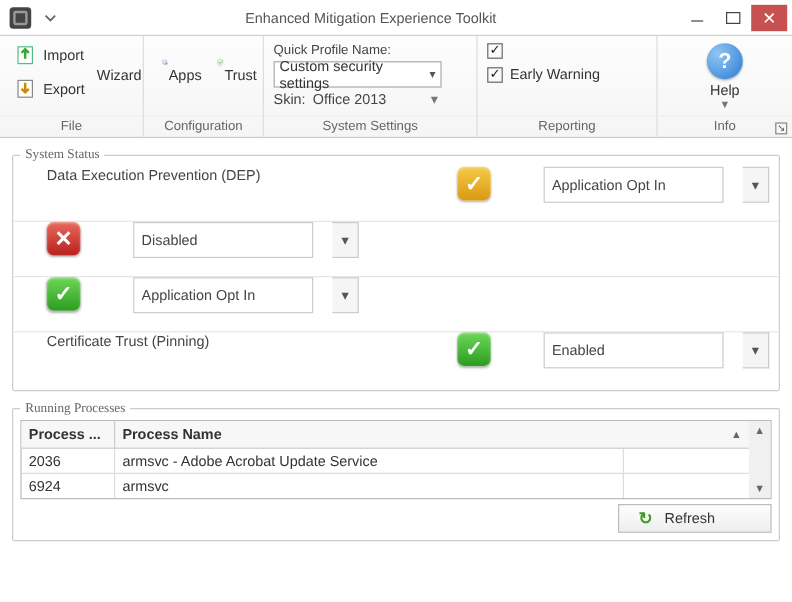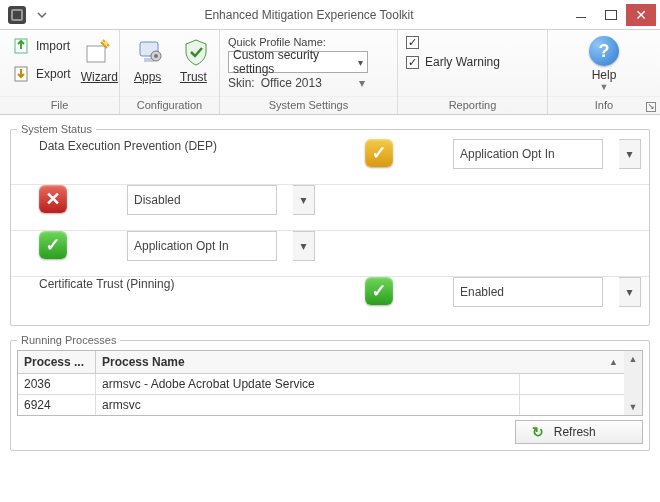--- a/index.html
+++ b/index.html
@@ -25,21 +25,21 @@
 .ribbon-group .content { display:flex; align-items:flex-start; padding:4px 8px 2px 8px; flex:1; }
 .ribbon-group .label { text-align:center; font-size:11px; color:#666; padding:2px 0 3px; border-top:1px solid #eee; }
 .ribbon-group.info .label { position:relative; }
 .ribbon-group .launcher { position:absolute; right:4px; bottom:2px; width:10px; height:10px; border:1px solid #888; font-size:8px; line-height:8px; text-align:center; color:#555; cursor:pointer; }
 
 .file-col { display:flex; flex-direction:column; gap:4px; }
 .file-item { display:flex; align-items:center; gap:4px; cursor:pointer; padding:2px 4px; }
 .file-icon1 { width:20px; height:20px; }
 .file-icon1 svg { width:100%; height:100%; }
 
-.big-btn { display:flex; flex-direction:column; align-items:flex-start; padding:2px 6px; cursor:pointer; min-width:46px;text-decoration:underline; }
+.big-btn { display:flex; flex-direction:row; align-items:flex-end; padding:2px 6px; cursor:pointer; min-width:46px; }
 .big-btn .icon { width:32px; height:32px; margin-bottom:2px; }
 .big-btn .icon svg { width:100%; height:100%; }
 
 .qp-col { display:flex; flex-direction:column; gap:3px; padding-top:2px; }
 .qp-label { font-size:11px; color:#444; }
 .qp-select { width:140px; height:22px; border:1px solid #aaa; display:flex; align-items:center; justify-content:space-between; padding:0 4px; background:#fff; cursor:pointer; }
 .qp-select .dd { color:#555; font-size:10px; }
 .skin-row { display:flex; align-items:center; gap:6px; color:#444; }
 .skin-row .dd-small { width:12px; height:12px; border:0; display:flex; align-items:center; justify-content:center; color:#777; cursor:pointer; }
 
@@ -49,33 +49,33 @@
 .chk .box.checked::after { content:"✓"; font-size:11px; color:#222; line-height:1; }
 
 .help-btn { display:flex; flex-direction:column; align-items:center; padding:2px 10px; cursor:pointer; }
 .help-btn .q { width:30px; height:30px; border-radius:50%; background:radial-gradient(circle at 30% 30%, #8fc6f5, #2c7bd0); color:#fff; font-weight:bold; font-size:18px; display:flex; align-items:center; justify-content:center; box-shadow:0 1px 2px rgba(0,0,0,.3); }
 .help-btn .lbl { margin-top:2px; }
 .help-btn .dd { font-size:9px; color:#777; }
 
 
 .body { padding:8px 10px 6px; display:flex; flex-direction:column; gap:8px; }
 fieldset { border:1px solid #ccc; border-radius:2px; padding:0; }
-legend { font-size:11px; color:#666; padding:0 4px; margin-left:6px; }
+legend { font-size:11px; color:#666; padding:0 4px; margin-left:6px;font-family:Liberation Serif, serif; }
 
 .status-list { padding:4px 0 2px; }
 .status-row { display:flex; align-items:flex-start; border-bottom:1px solid #e6e6e6; height:46px; padding:0 8px 0 28px; gap:16px; }
 .status-row:last-child { border-bottom:0; }
 .status-name { flex:1; color:#444; }
 .status-icon { width:28px; height:28px; border-radius:6px; display:flex; align-items:center; justify-content:center; color:#fff; font-weight:bold; font-size:18px; box-shadow:inset 0 1px 2px rgba(255,255,255,.4), 0 1px 2px rgba(0,0,0,.3); margin-right:28px; }
 .status-icon.warn { background:linear-gradient(#f5c949,#d99a10); }
 .status-icon.err { background:linear-gradient(#e86a5a,#b91f1f); }
 .status-icon.ok { background:linear-gradient(#6fd65a,#2a9d1f); }
 .status-icon.warn::after,.status-icon.ok::after { content:"✓"; }
 .status-icon.err::after { content:"✕"; }
-.status-dd { width:150px; height:30px; border:1px solid #ccc; display:flex; align-items:center; padding:0 6px; color:#444; background:#fff; cursor:pointer;margin-left:16px; }
+.status-dd { width:150px; height:30px; border:1px solid #ccc; display:flex; align-items:center; padding:0 6px; color:#444; background:#fff; cursor:pointer; }
 .status-dd-btn { width:22px; height:30px; border:1px solid #ccc; border-left:0; background:#f5f5f5; display:flex; align-items:center; justify-content:center; color:#555; cursor:pointer; }
 
 
 .proc-wrap { padding:4px 6px 6px; }
 .proc-table { border:1px solid #bbb; width:100%; }
 .proc-header { display:flex; background:#f7f7f7; border-bottom:1px solid #ccc; }
 .ph { border-right:1px solid #ccc; padding:4px 6px; font-weight:bold; color:#333; display:flex; align-items:center; gap:4px; cursor:pointer; }
 .ph:last-child { border-right:0; }
 .ph .sort { font-size:9px; color:#666; margin-left:auto; }
 .col-pid { width:78px; }

